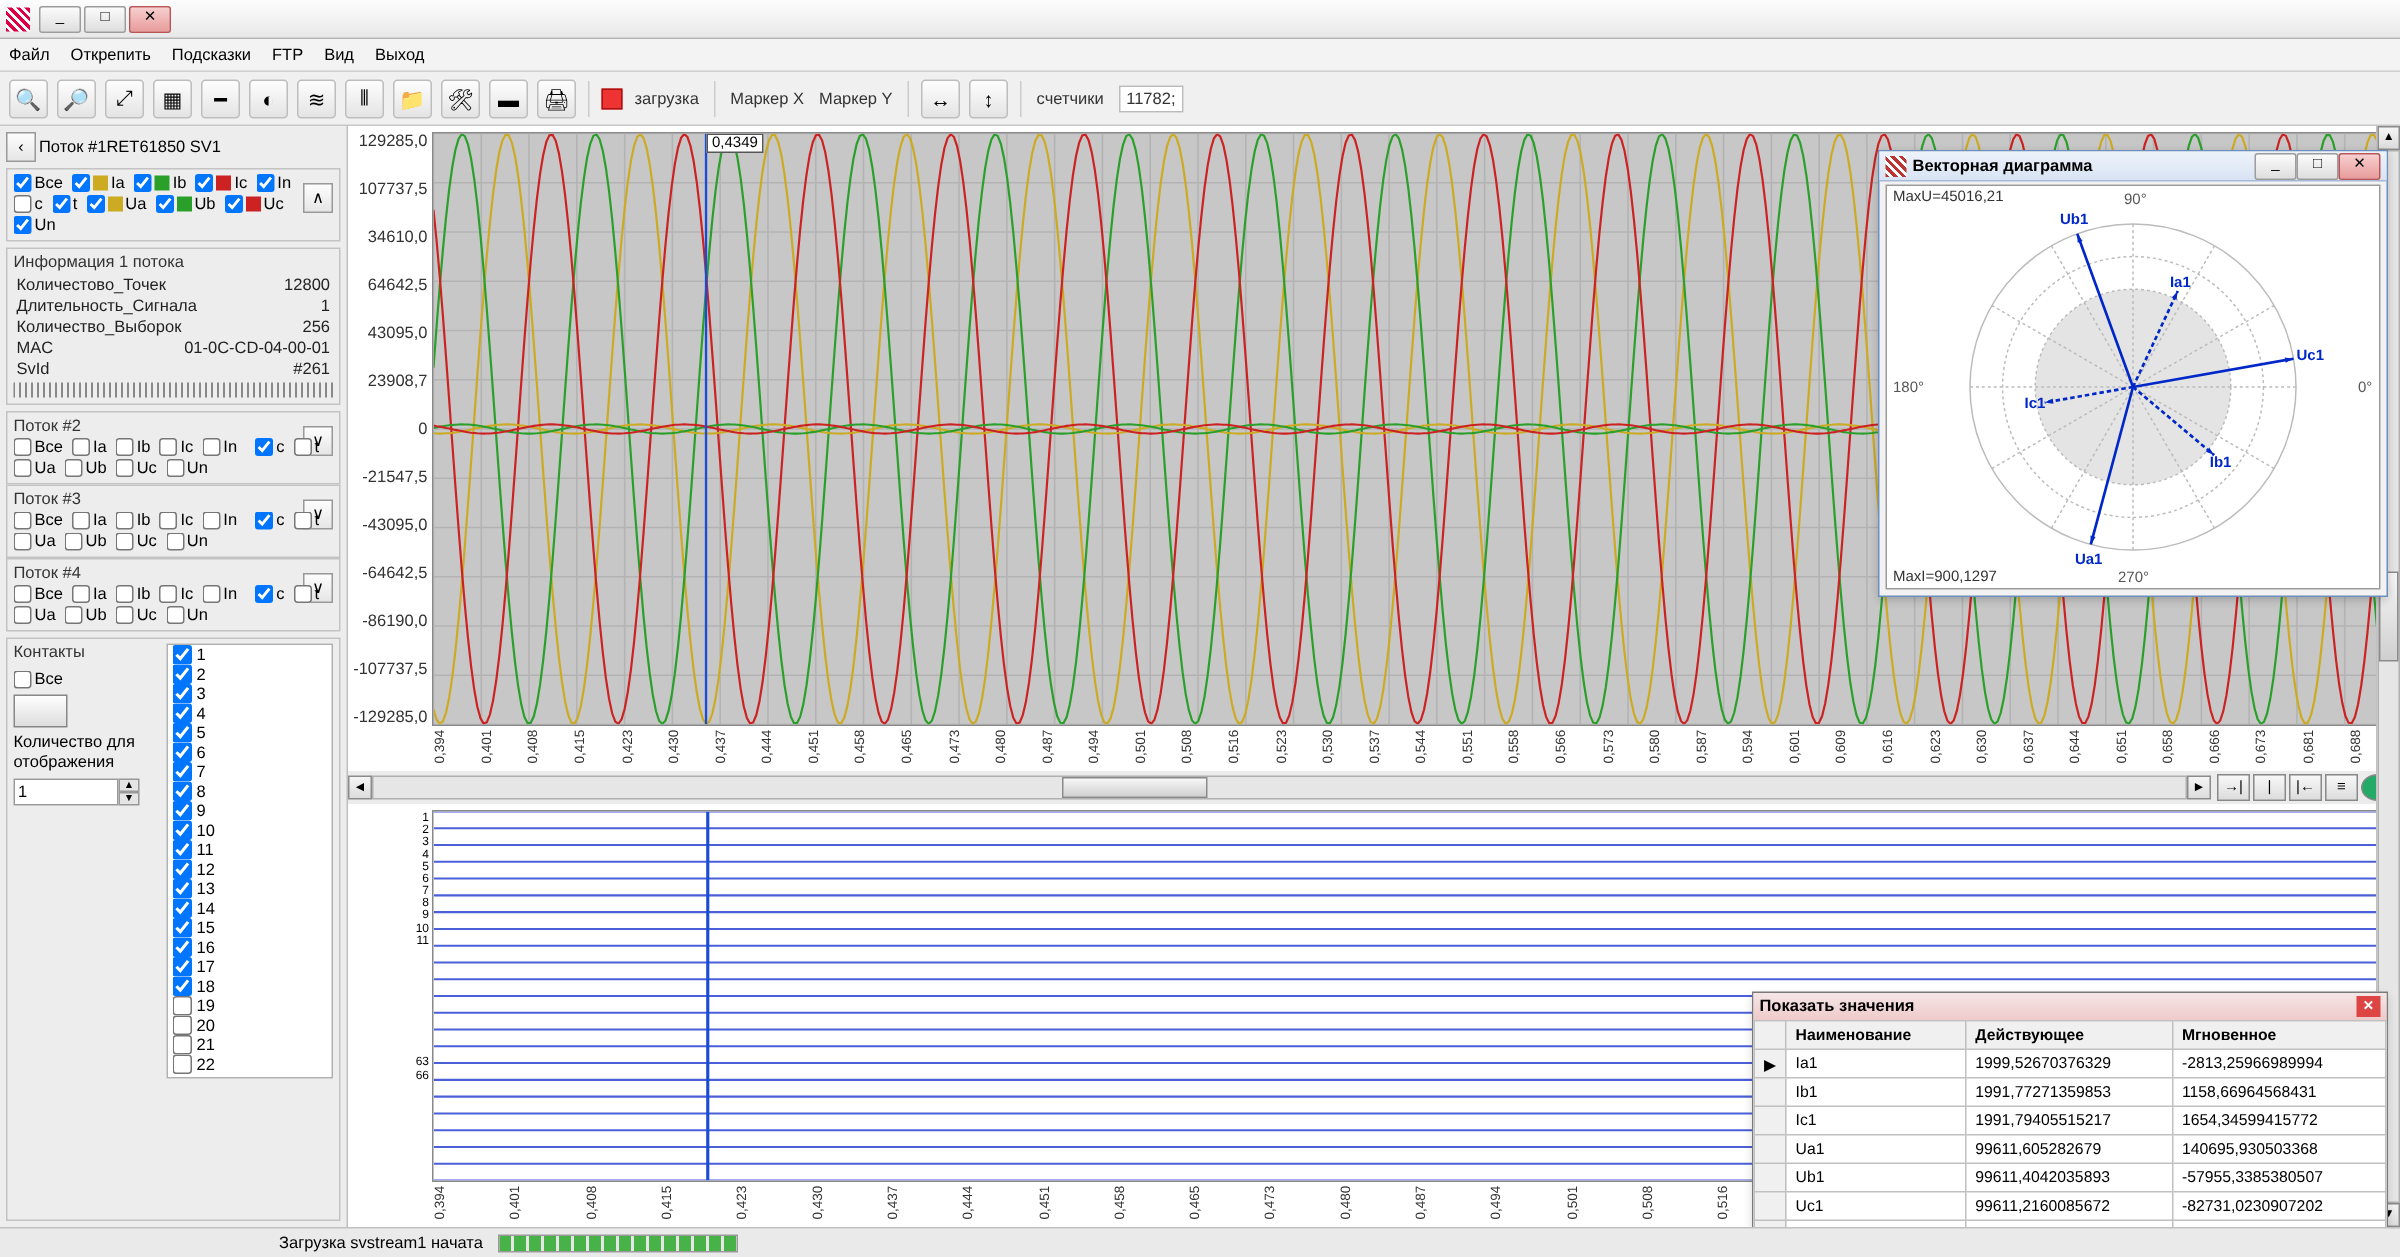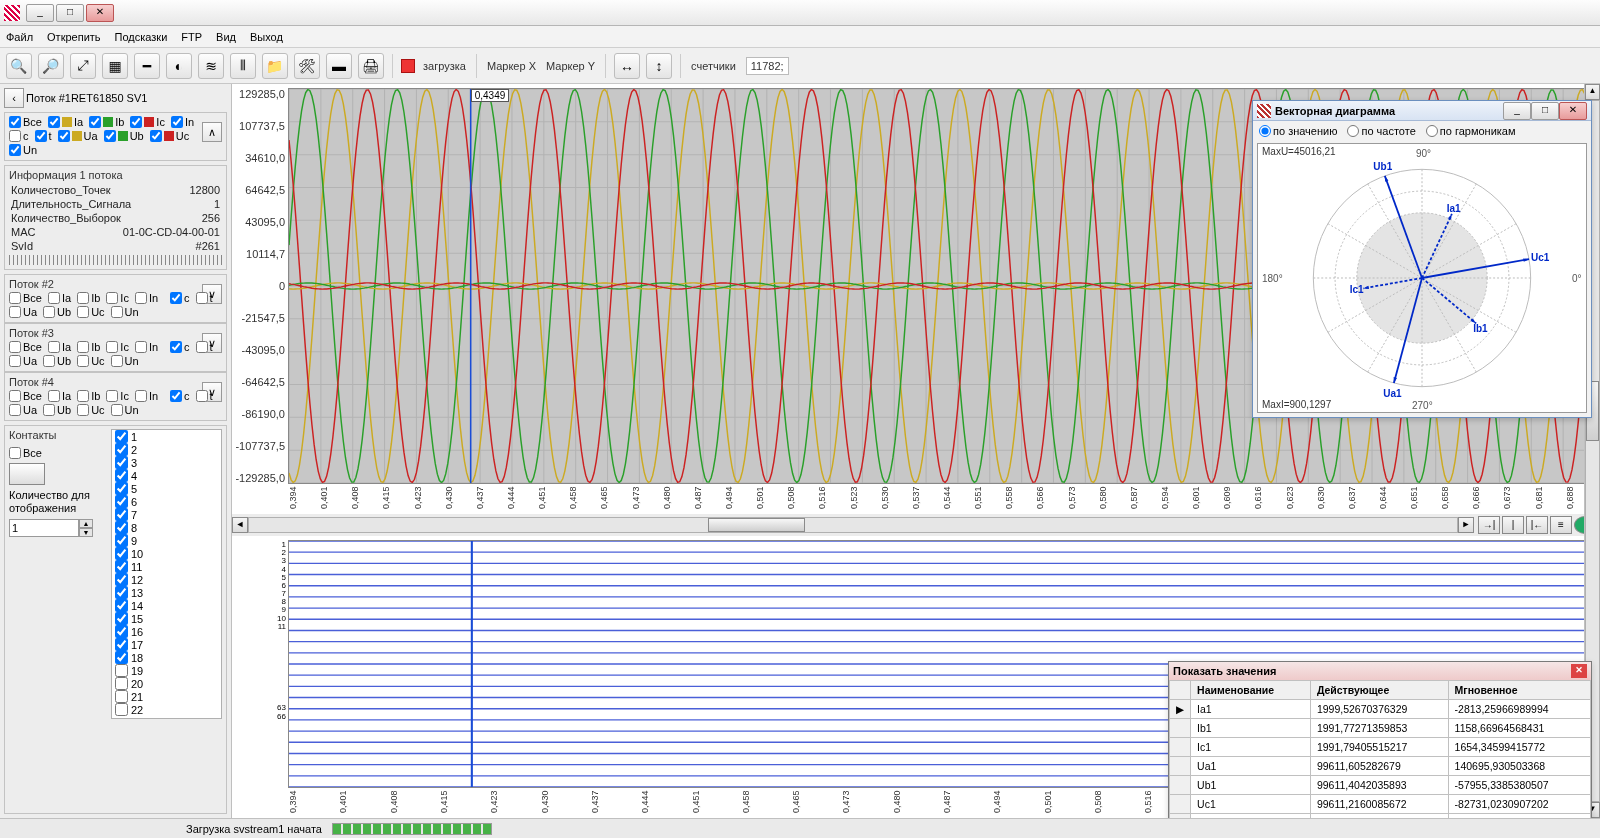--- a/index.html
+++ b/index.html
@@ -490,21 +490,21 @@
 
   <div class="rightarea">
 
     <div class="chartwrap">
       <div class="chart-y" id="charty">
           <div>129285,0</div>
           <div>107737,5</div>
           <div>34610,0</div>
           <div>64642,5</div>
           <div>43095,0</div>
-          <div>10114,7</div>
+          <div>23908,7</div>
           <div>0</div>
           <div>-21547,5</div>
           <div>-43095,0</div>
           <div>-64642,5</div>
           <div>-86190,0</div>
           <div>-107737,5</div>
           <div>-129285,0</div>
         </div>
       <div class="chart-plot" id="chartplot">
         <svg id="plotsvg" width="100%" height="100%" preserveAspectRatio="none" viewBox="0 0 1250 396">
@@ -732,34 +732,20 @@
 </div>
 
 <div class="vectorwin">
   <div class="vtitle">
     <div class="ic"></div>
     <div class="t">Векторная диаграмма</div>
     <div class="winbtn">_</div>
     <div class="winbtn">□</div>
     <div class="winbtn close">✕</div>
   </div>
-  <div class="vopts" id="vopts">
-      <label class="chk">
-        <input type="radio" name="vopt" checked="" style="">
-        <span>по значению</span>
-      </label>
-      <label class="chk">
-        <input type="radio" name="vopt" style="">
-        <span>по частоте</span>
-      </label>
-      <label class="chk">
-        <input type="radio" name="vopt" style="">
-        <span>по гармоникам</span>
-      </label>
-    </div>
   <div class="polar" id="polar">
     <svg id="polarsvg" width="100%" height="100%" viewBox="0 0 332 270">
         <g fill="none" stroke="#bbb">
           <circle cx="166" cy="135" r="22" stroke-dasharray="2 2" fill="#e4e4e4"></circle>
           <circle cx="166" cy="135" r="44" stroke-dasharray="2 2" fill="#e4e4e4"></circle>
           <circle cx="166" cy="135" r="66" stroke-dasharray="2 2" fill="#e4e4e4"></circle>
           <circle cx="166" cy="135" r="88" stroke-dasharray="2 2" fill="none"></circle>
           <circle cx="166" cy="135" r="110" fill="none"></circle>
           <line x1="166" y1="135" x2="276" y2="135" stroke-dasharray="2 2"></line>
           <line x1="166" y1="135" x2="261.2627944162883" y2="80" stroke-dasharray="2 2"></line>

